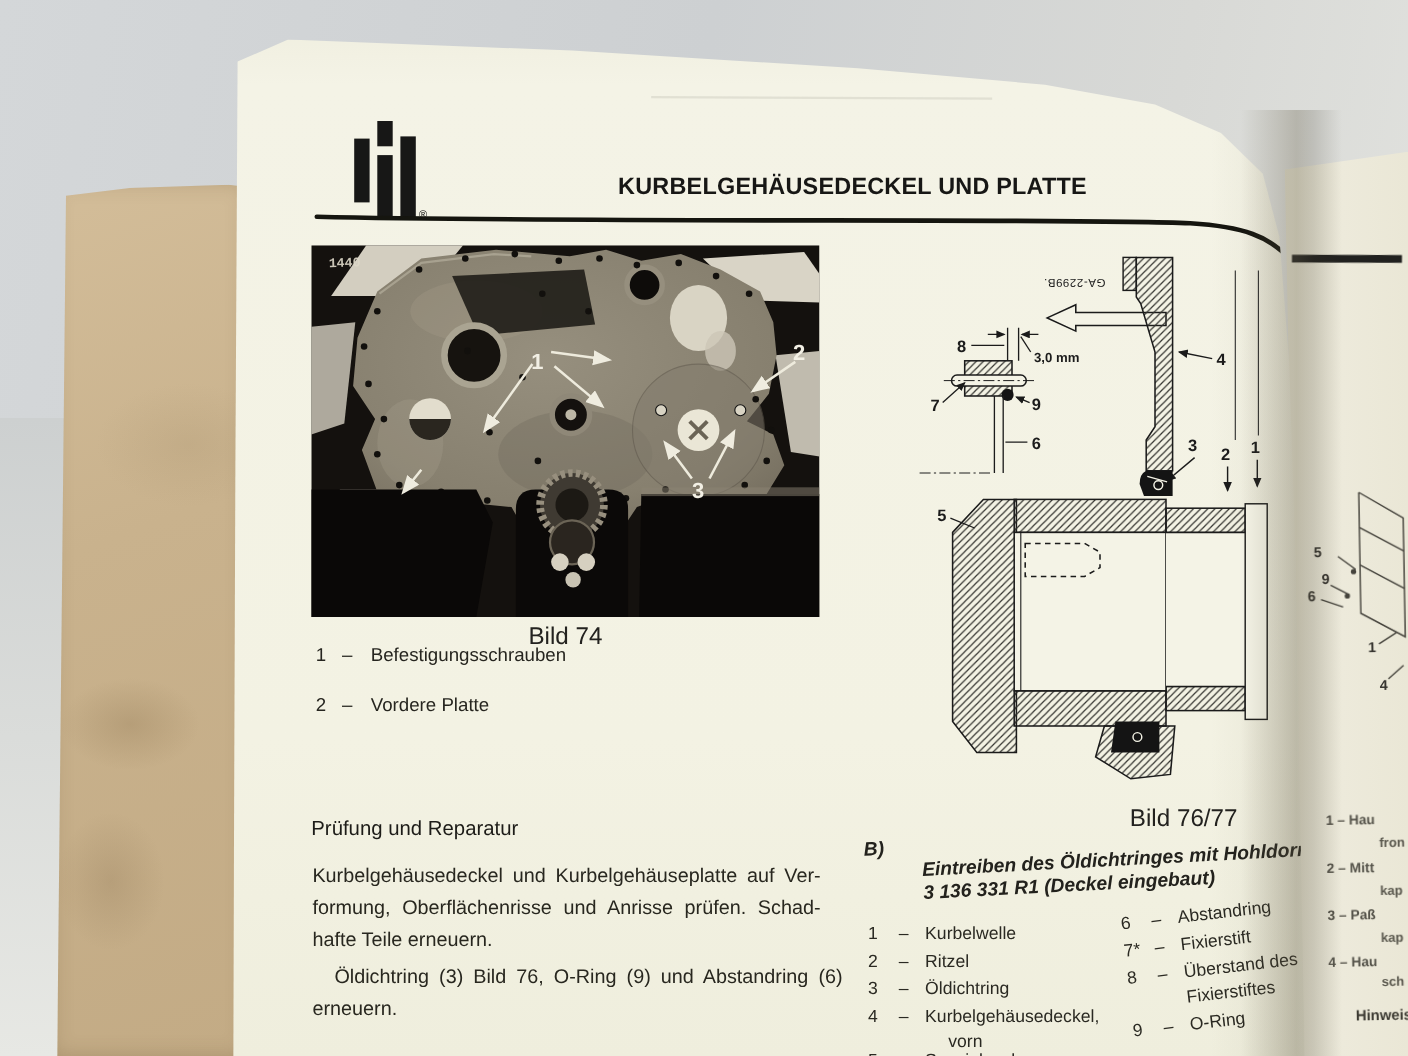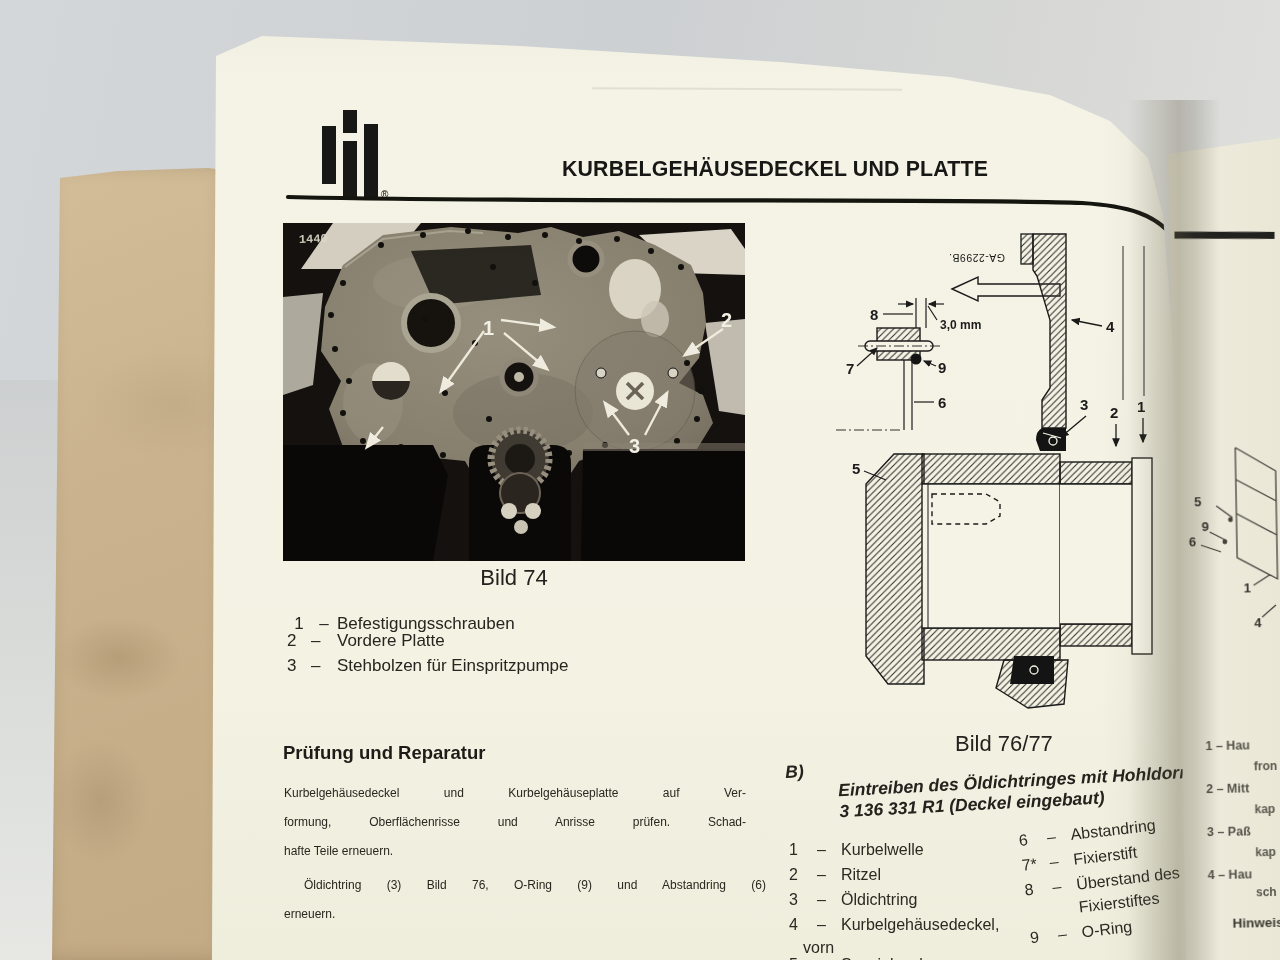--- a/index.html
+++ b/index.html
@@ -58,28 +58,28 @@
 
   
   #photo{left:283px;top:223px;width:462px;height:338px;}
 
   
   .caption{font-size:22px;color:#23221f;}
   #bild74-caption{left:283px;top:565px;width:462px;text-align:center;}
   .lrow{position:absolute;font-size:17px;color:#26251f;white-space:nowrap;}
   .lrow .ln{display:inline-block;width:24px;}
   .lrow .ld{display:inline-block;width:26px;}
-  #sec-heading{left:283px;top:742px;font-size:18.5px;font-weight:bold;color:#1d1c18;}
-  .bodyline{position:absolute;left:284px;width:462px;font-size:12px;color:#28271f;}
+  #sec-heading{left:283px;top:742px;font-size:18.5px;font-weight:normal;color:#1d1c18;}
+  .bodyline{position:absolute;left:284px;width:462px;font-size:18px;color:#28271f;}
   .jl{text-align:justify;text-align-last:justify;}
 
   
   #diagram{left:828px;top:232px;width:345px;height:520px;}
   #diagram text{font-family:"Liberation Sans",sans-serif;fill:#1b1b1b;}
-  #bild7677-caption{left:955px;top:731px;width:170px;text-align:left;}
+  #bild7677-caption{left:955px;top:731px;width:170px;text-align:right;}
 
   
   #b-heading{left:788px;top:762px;width:410px;transform:rotate(-3deg);transform-origin:0 100%;
     font-style:italic;font-weight:bold;font-size:17.5px;color:#23221d;}
   #b-heading .bl2{margin-left:52px;}
   #b-heading .bl1{margin-left:52px;display:inline-block;}
 
   
   .l2row{position:absolute;font-size:16px;color:#2a2922;white-space:nowrap;}
   .l2row .ln{display:inline-block;width:28px;}
@@ -245,28 +245,25 @@
       <g font-size="20" font-weight="bold" fill="#f2efe4" font-family="Liberation Sans,sans-serif">
         <text x="200" y="112">1</text>
         <text x="438" y="104">2</text>
         <text x="346" y="230">3</text>
       </g>
       <text x="16" y="20" font-size="12" font-weight="bold" fill="#ded9c9" opacity=".9" font-family="Liberation Mono,monospace" transform="rotate(-2 16 20)">1440</text>
     </svg>
 
     <div id="bild74-caption" class="abs caption">Bild 74</div>
 
-    <div class="lrow" style="left:287px;top:614px;text-align:center;">
+    <div class="lrow" style="left:287px;top:586px;">
       <span class="ln">1</span><span class="ld">–</span><span>Befestigungsschrauben</span>
     </div>
     <div class="lrow" style="left:287px;top:631px;">
       <span class="ln">2</span><span class="ld">–</span><span>Vordere Platte</span>
-    </div>
-    <div class="lrow" style="left:287px;top:656px;">
-      <span class="ln">3</span><span class="ld">–</span><span>Stehbolzen für Einspritzpumpe</span>
     </div>
 
     <div id="sec-heading" class="abs">Prüfung und Reparatur</div>
 
     <div class="bodyline jl" style="top:786px;">Kurbelgehäusedeckel und Kurbelgehäuseplatte auf Ver-</div>
     <div class="bodyline" style="top:844px;">hafte Teile erneuern.</div>
     <div class="bodyline jl" style="top:815px;">formung, Oberflächenrisse und Anrisse prüfen. Schad-</div>
     <div class="bodyline jl" style="top:878px;margin-left:20px;">Öldichtring (3) Bild 76, O-Ring (9) und Abstandring (6)</div>
     <div class="bodyline" style="top:907px;">erneuern.</div>
 
@@ -359,21 +356,21 @@
     </div>
     <div class="l2row" style="left:789px;top:866px;">
       <span class="ln">2</span><span class="ld">–</span><span>Ritzel</span>
     </div>
     <div class="l2row" style="left:789px;top:891px;">
       <span class="ln">3</span><span class="ld">–</span><span>Öldichtring</span>
     </div>
     <div class="l2row" style="left:789px;top:916px;">
       <span class="ln">4</span><span class="ld">–</span><span>Kurbelgehäusedeckel,</span>
     </div>
-    <div class="l2row" style="left:803px;top:939px;text-align:right;">
+    <div class="l2row" style="left:862px;top:939px;text-align:right;">
       <span>vorn</span>
     </div>
     <div class="l2row" style="left:789px;top:956px;">
       <span class="ln">5</span><span class="ld">–</span><span>Spezialwerkzeug</span>
     </div>
 
     <div id="legend2-right" class="abs">
       <div class="l2row" style="top:0px;">
         <span class="ln">6</span><span class="ld">–</span><span>Abstandring</span>
       </div>

